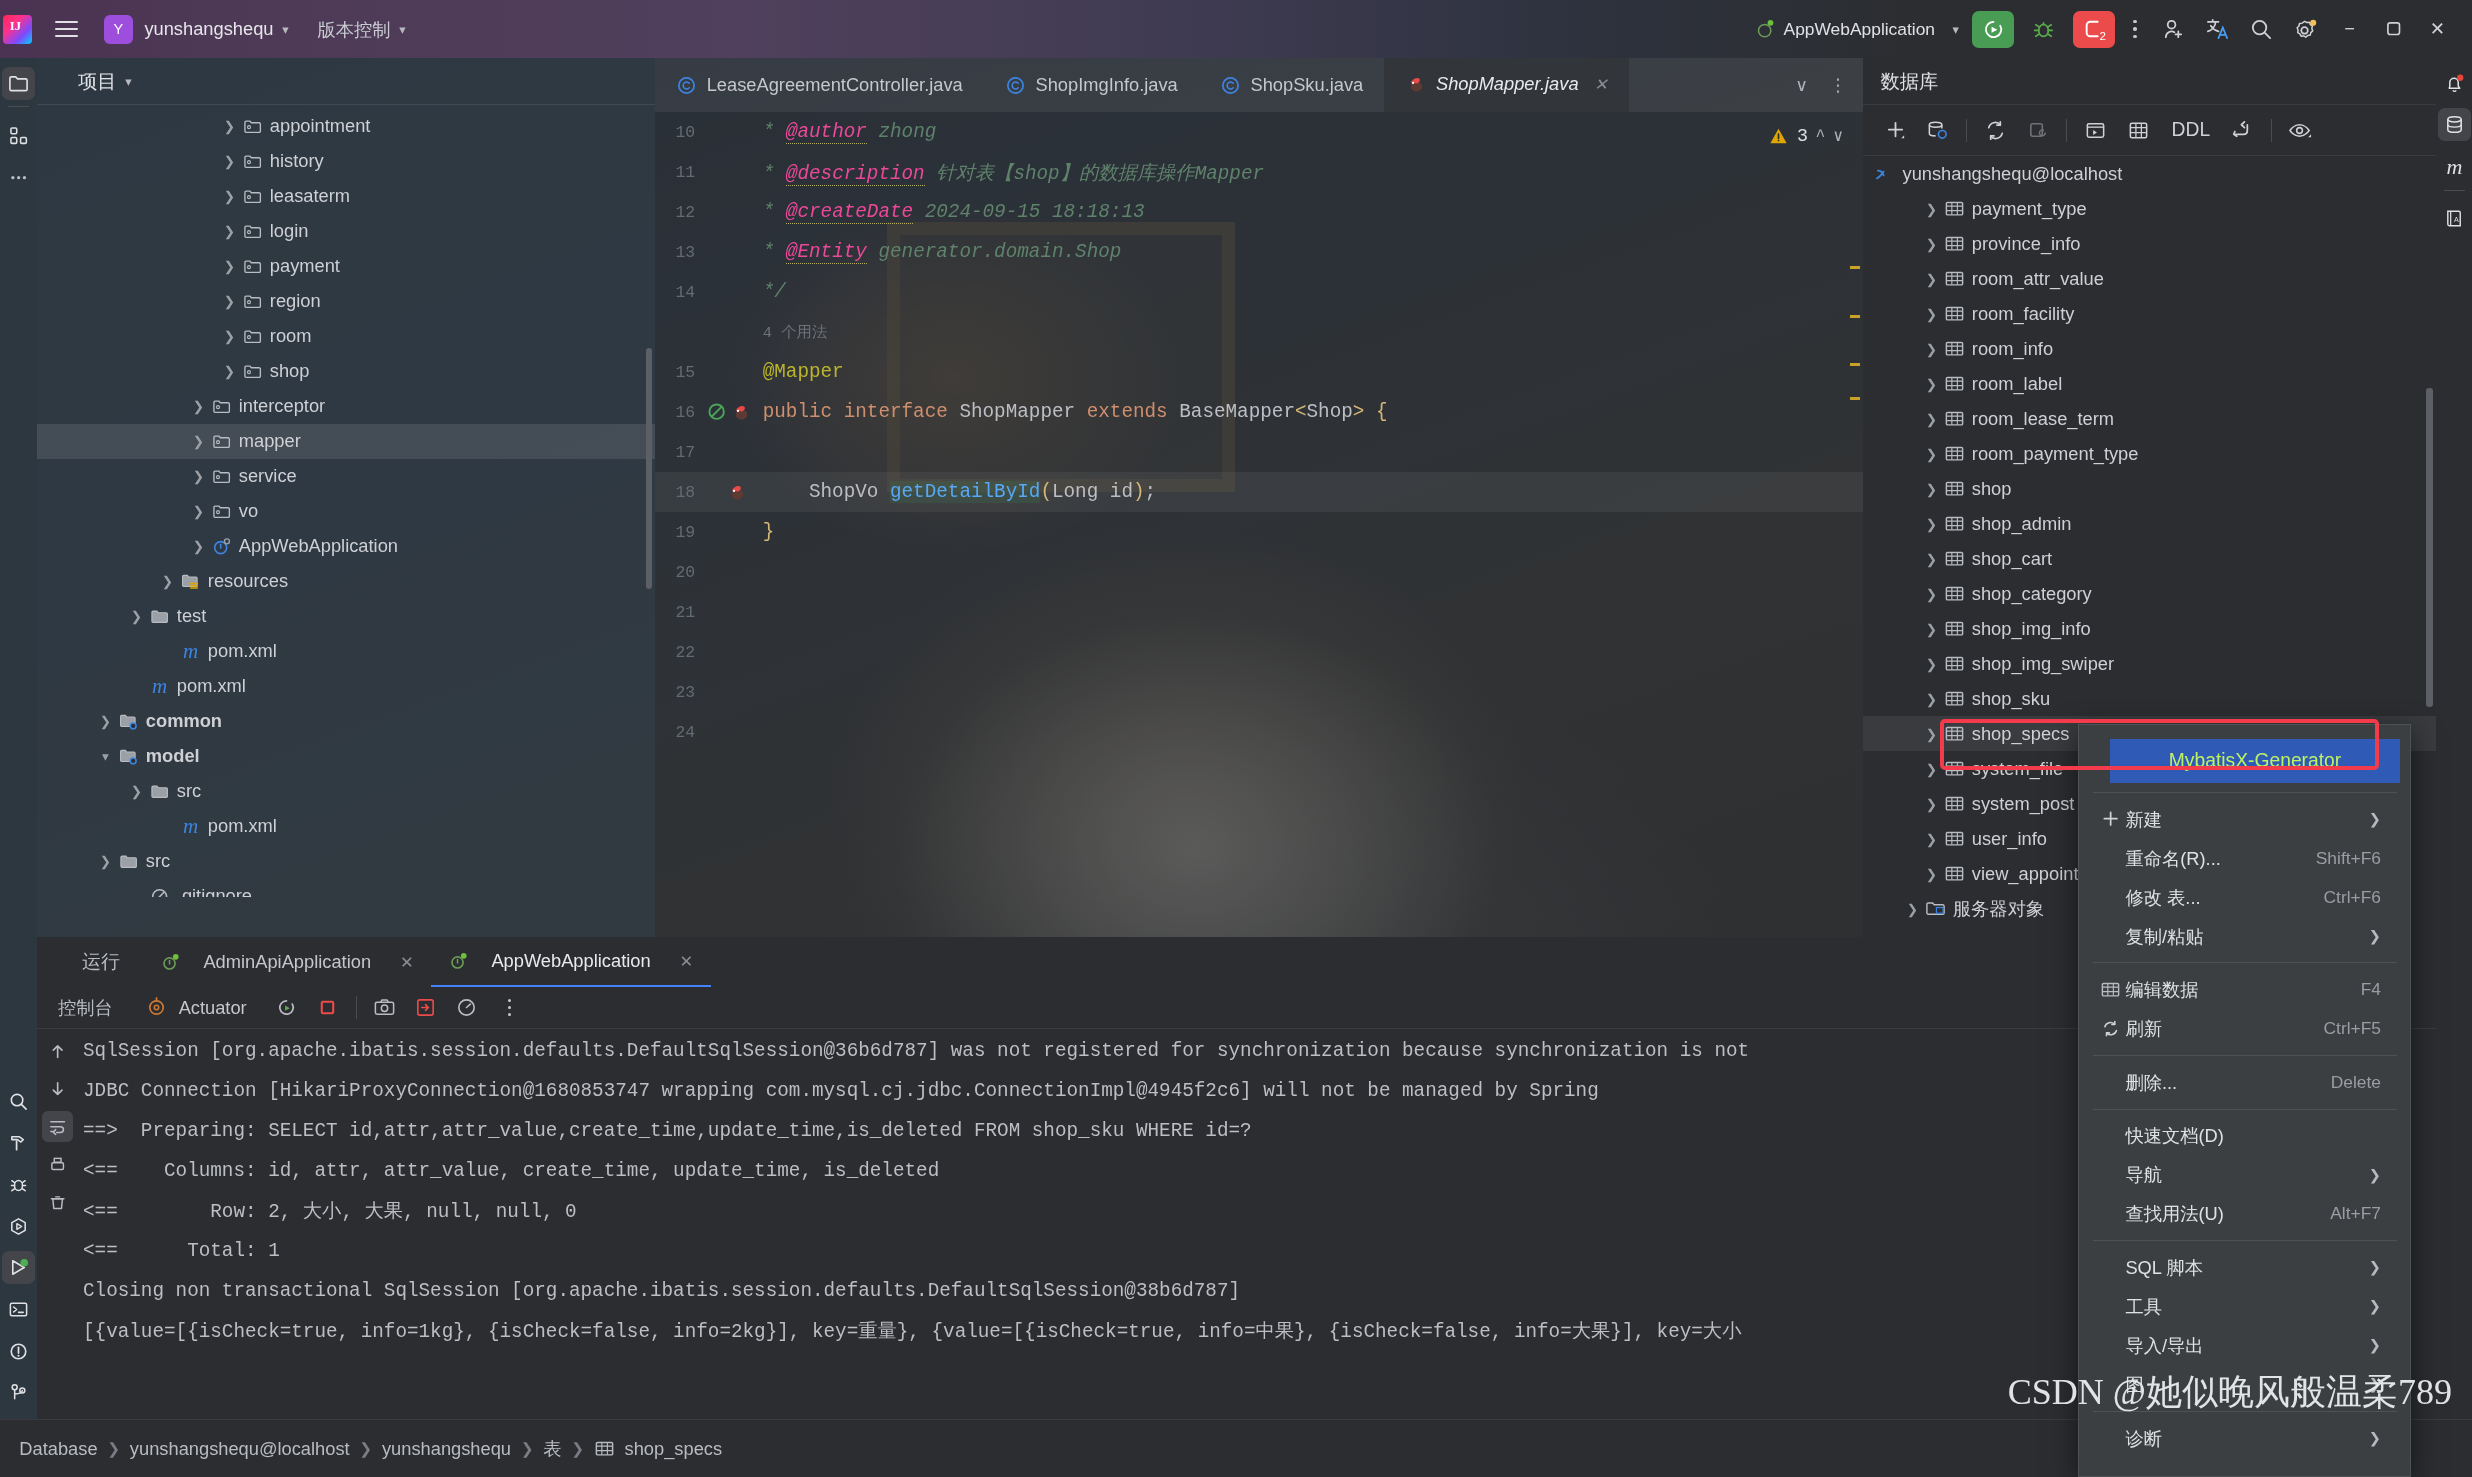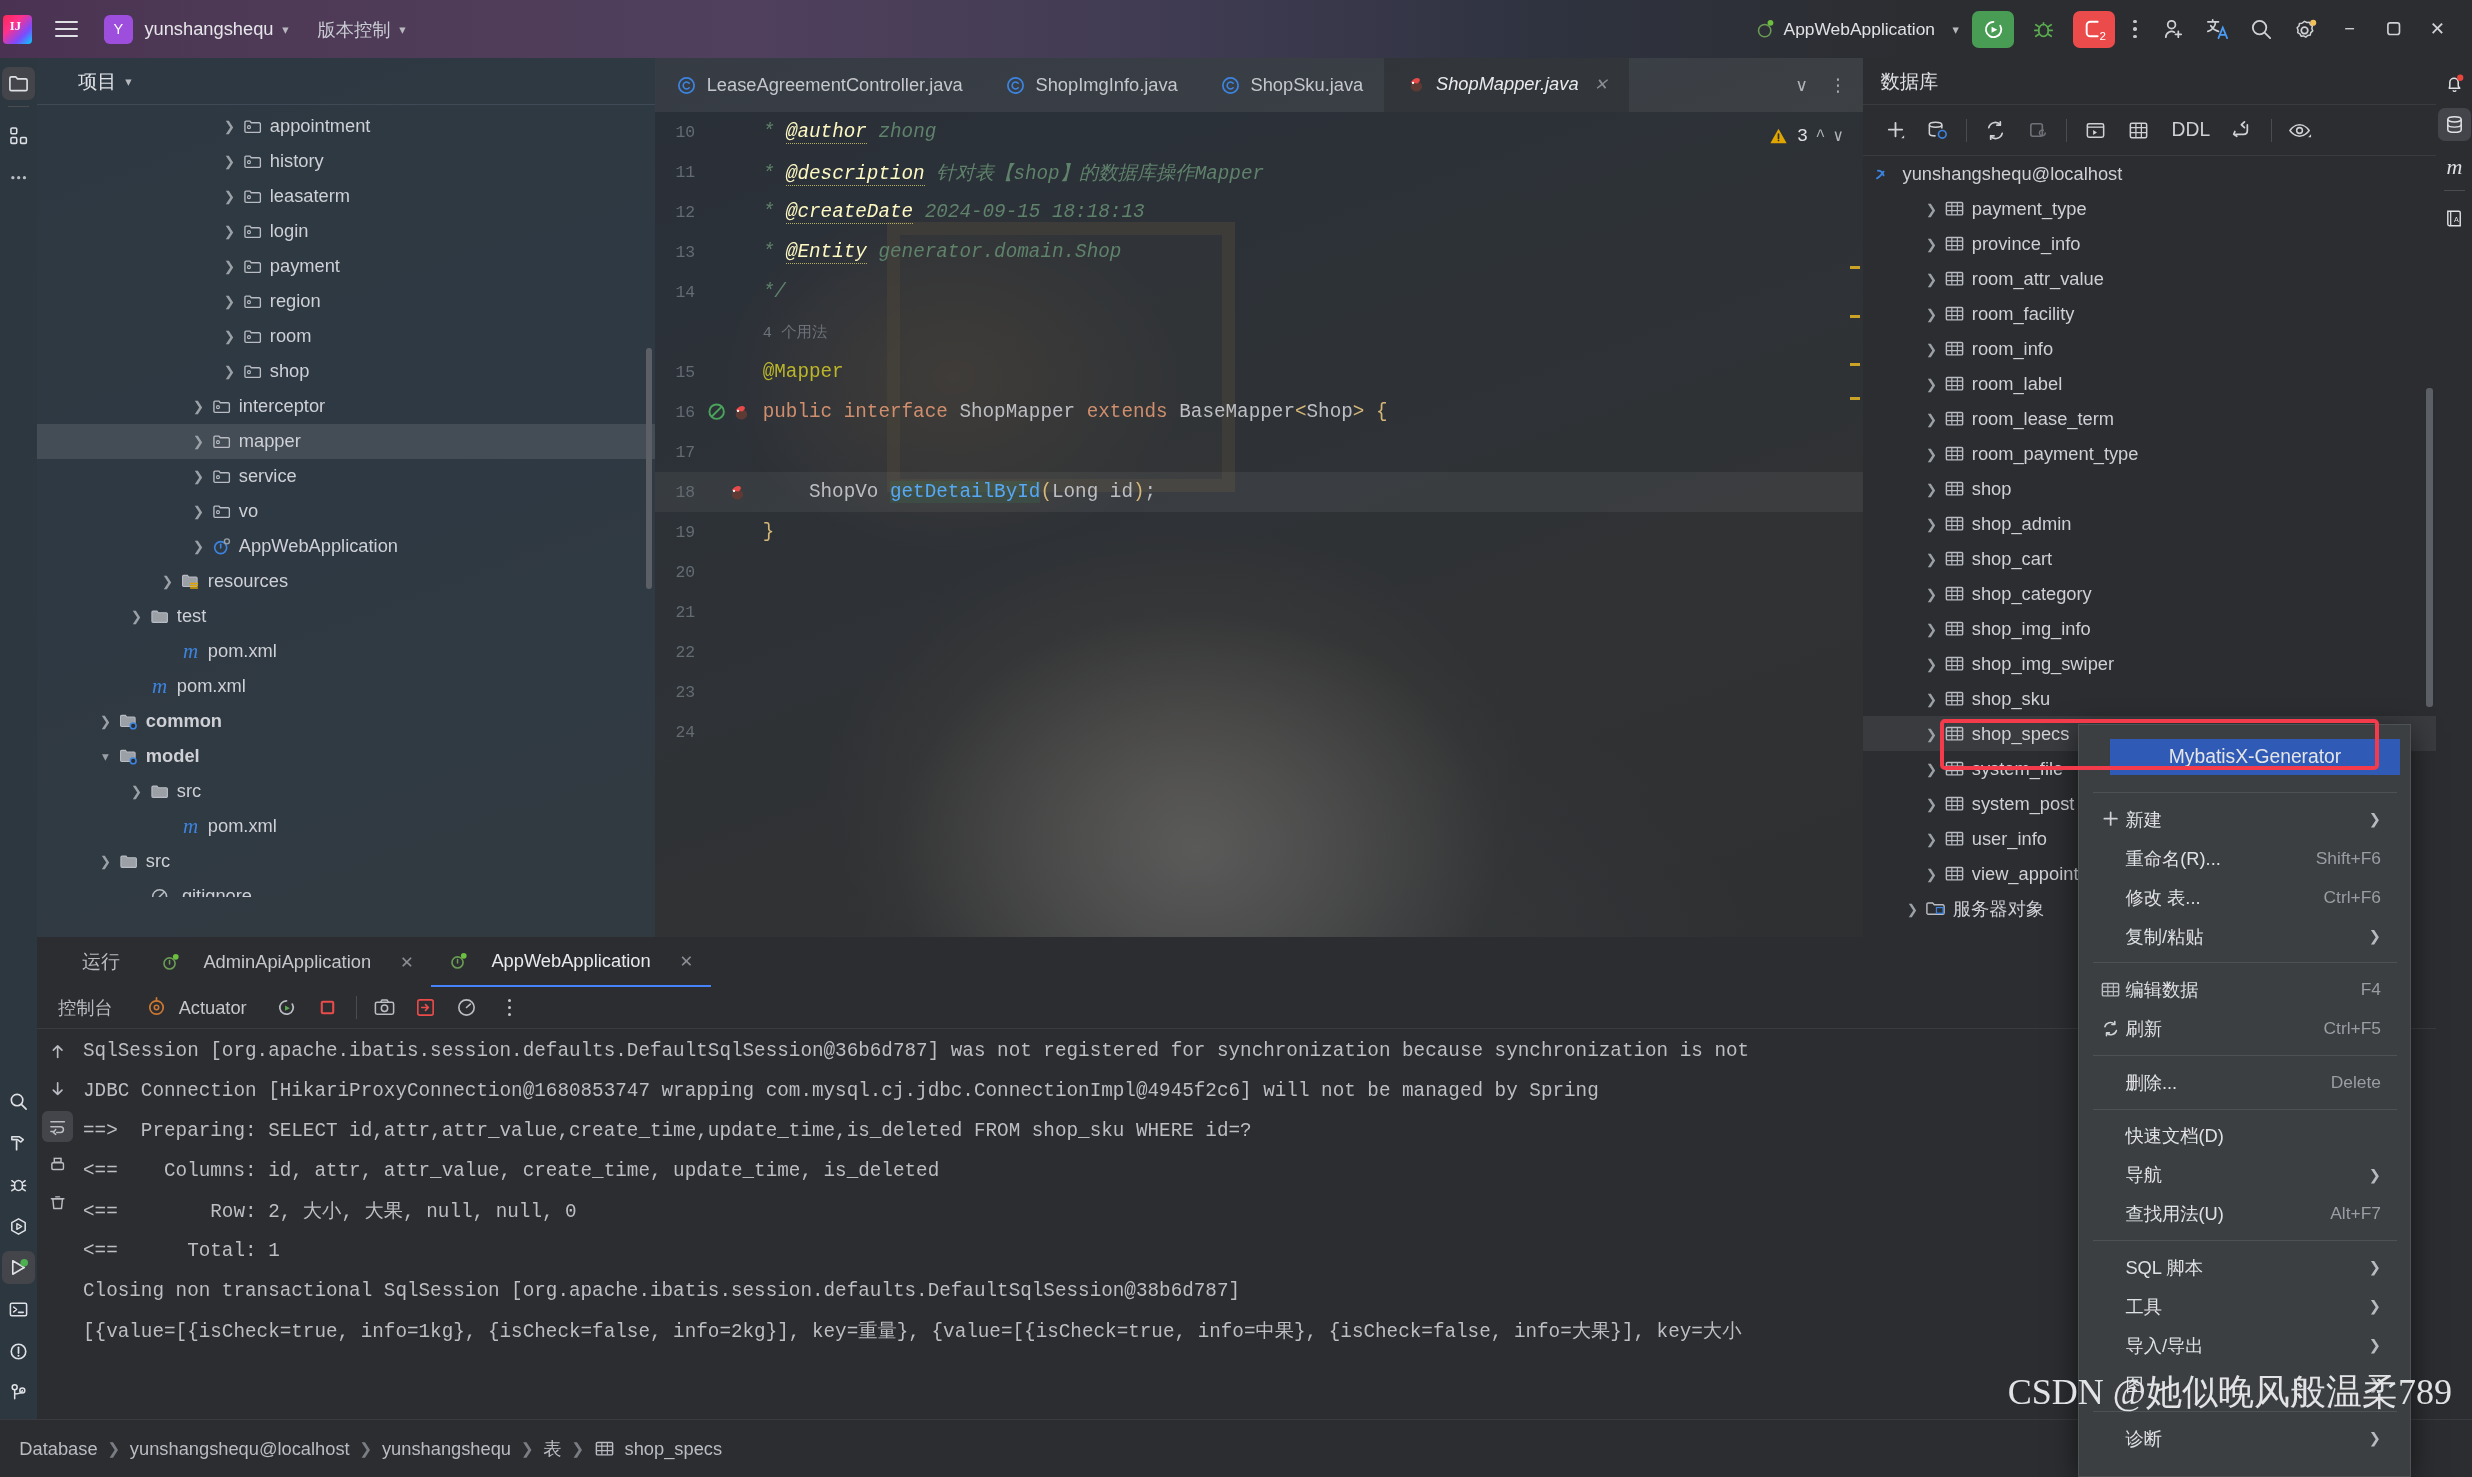--- a/index.html
+++ b/index.html
@@ -100,21 +100,21 @@
   .etabs-right { margin-left:auto; display:flex; align-items:center; gap:5.8px; padding-right:9.7px;}
   .ecode { position:relative; height:825px; background:rgba(33,38,45,.55); overflow:hidden;
      font-family:"Liberation Mono", monospace; font-size:19.3px; }
   .cline { height:40px; display:flex; align-items:center; white-space:pre; }
   .cline.hl { background:rgba(255,255,255,.055); }
   .gut { width:46px; text-align:right; color:#636b73; font-size:16.4px; flex:none; padding-right:5.8px;}
   .gic { width:52px; flex:none; display:flex; align-items:center; gap:3.9px; padding-left:5.8px;}
   .ctext { padding-left:9.7px; }
   .kw   { color:#cf8e6d; }
   .cmt  { color:#5f826b; font-style:italic; }
-  .tag  { color:#fef9c3; font-style:italic;margin-top:21px; }
+  .tag  { color:#ec4899; font-style:italic;margin-top:21px; }
   .anno { color:#bbb529; }
   .cls  { color:#bcbec4; }
   .mth  { color:#56a8f5; }
   .pun  { color:#bcbec4; }
   .brc  { color:#d5b778; }
   .ghost{ color:#6d7179; font-size:15.4px; }
   .wavy { border-bottom:1.9px dotted #b3ae60; }
   .warnbox { position:absolute; right:21px; top:13.5px; display:flex; align-items:center; gap:7.7px;
      font-size:18.3px; color:#dfe1e5; }
   .emark { position:absolute; right:3.9px; width:9.7px; height:2.9px; background:#c9a227; }
@@ -166,23 +166,23 @@
   .ctxmenu { position:absolute; left:2078px; top:724px; width:333px; height:753px;
      background:#3c3f41; border:1px solid #4e5254; box-shadow:0 5.8px 27px rgba(0,0,0,.55); z-index:40;}
   .cm-item { height:39px; display:flex; align-items:center; font-size:18.3px; color:#dfe1e5;
      padding-left:17.4px; padding-right:29px; cursor:pointer; white-space:nowrap;}
   .cm-ic { width:29px; flex:none; display:flex; align-items:center; justify-content:center; }
   .cm-lbl { flex:1; }
   .cm-key { color:#9a9da3; font-size:17.4px; margin-left:19.3px;}
   .cm-sub { color:#b7bac0; font-size:14.5px; margin-left:15.4px;}
   .cm-sep { height:1px; background:#4e5254; margin:6.8px 13.5px; }
 
-  .ctx-highlight-first { position:absolute; left:2110px; top:739px; width:290px; height:36px;
+  .ctx-highlight-first { position:absolute; left:2110px; top:739px; width:290px; height:44px;
      background:#2f5bb7; z-index:41; display:flex; align-items:center; justify-content:center;
-     font-size:19.3px; color:#e5e5e5; }
+     font-size:19.3px; color:#bef264; }
 
   
   .redbox { position:absolute; left:1940px; top:719px; width:439px; height:51px;
      border:4.8px solid #f43b4c; border-radius:4.8px; z-index:45; pointer-events:none; }
 
   
   .watermark { position:absolute; right:21px; bottom:60px; font-size:36px; color:#e9eaec;
      font-family:"Liberation Serif", serif; z-index:60; opacity:.96; }
 
   svg { display:block; }

